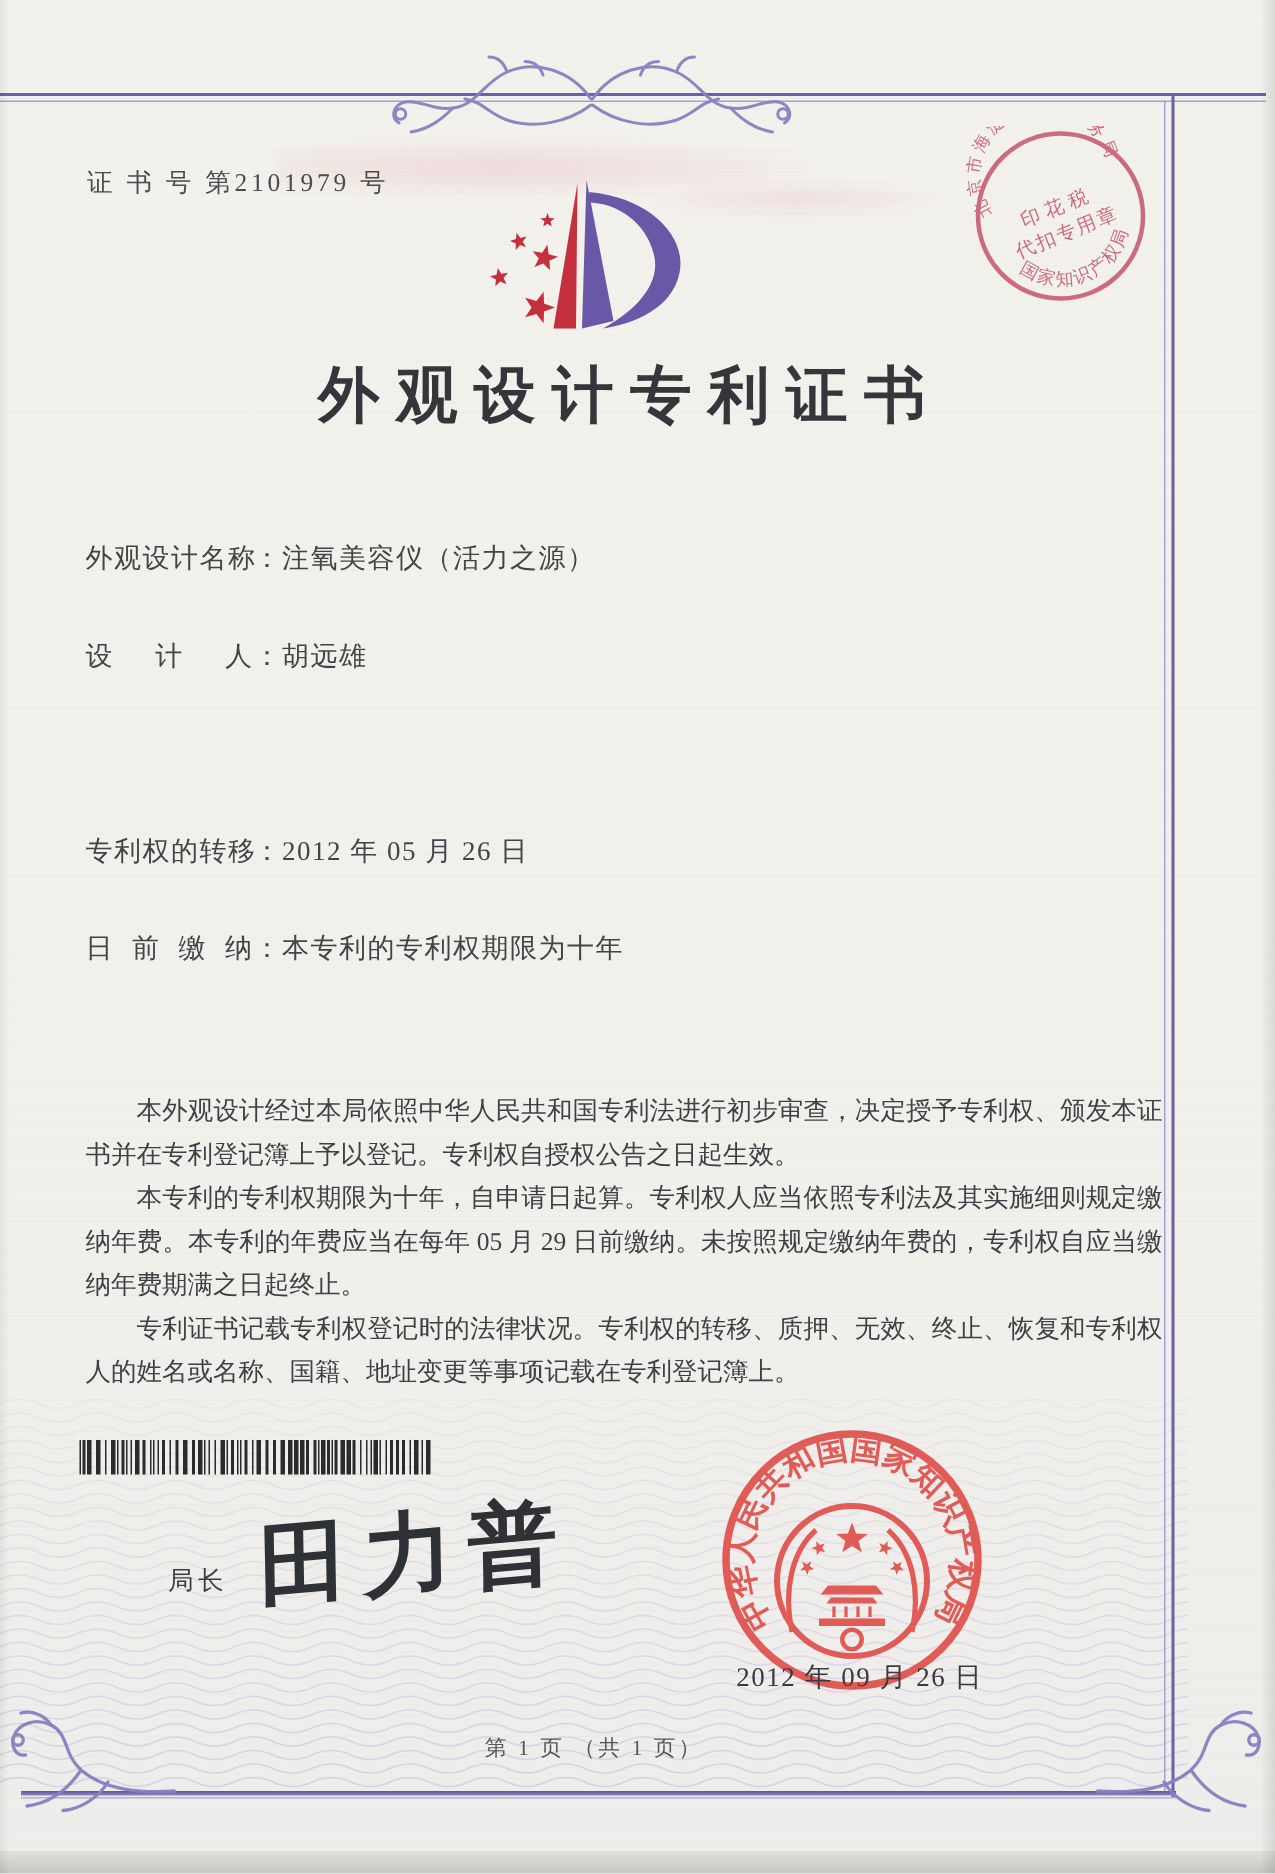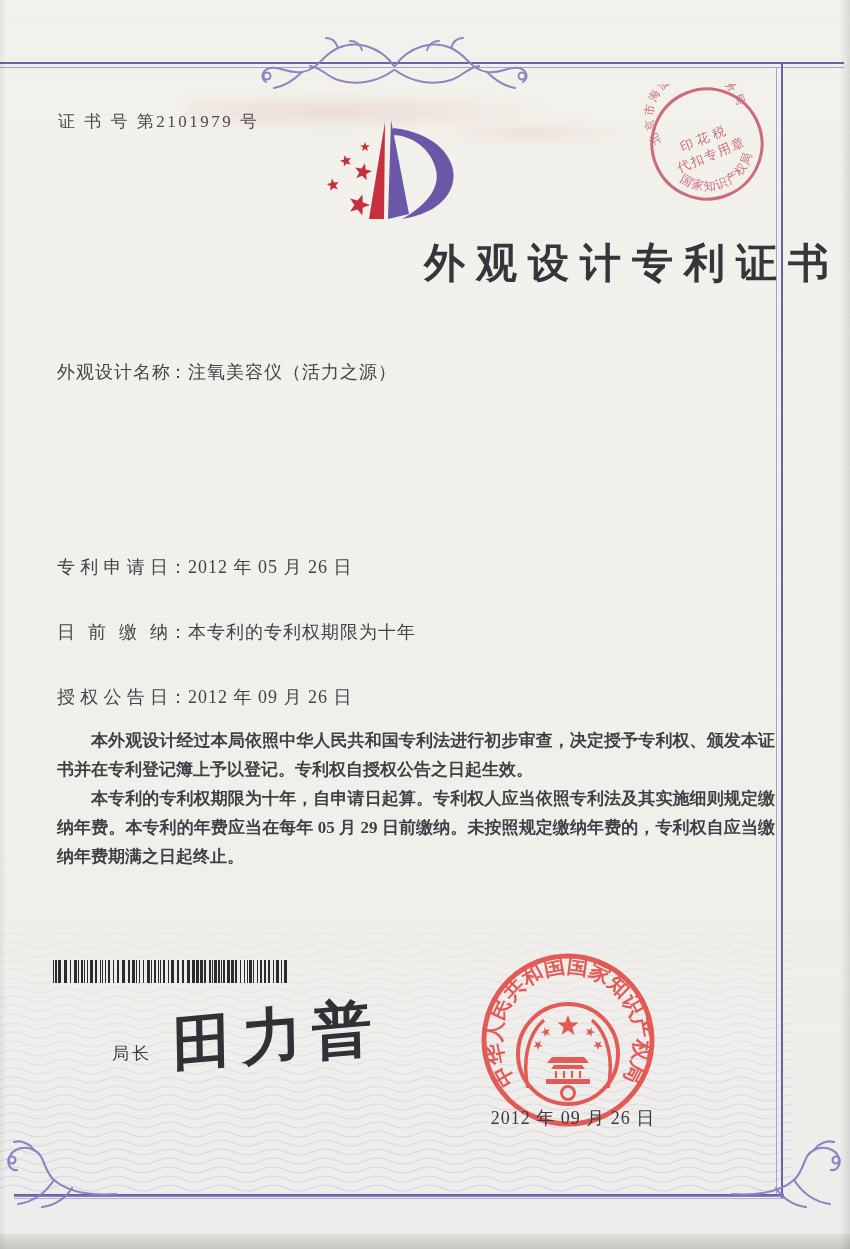--- a/index.html
+++ b/index.html
@@ -15,29 +15,29 @@
   #frame-top-inner{left:0;top:67px;width:844px;height:1px;}
   #frame-right-outer{left:781px;top:62px;width:2px;height:1136px;}
   #frame-right-inner{left:776px;top:67px;width:1px;height:1129px;}
   #frame-bottom{left:14px;top:1194px;width:770px;height:3px;
         background:linear-gradient(180deg,#5e539b,#9188c2);}
   #frame-bottom2{left:14px;top:1198px;width:770px;height:1px;background:#b5addb;}
   svg{display:block;}
   
   #cert-no{position:absolute;left:58px;top:110px;font-size:17px;letter-spacing:2.5px;color:#4a4a50;z-index:3;}
   #logo{position:absolute;left:312px;top:116px;z-index:3;}
-  #title{position:absolute;left:0;top:236px;width:840px;text-align:right;
+  #title{position:absolute;left:0;top:236px;width:840px;text-align:center;
         font-size:41px;font-weight:700;letter-spacing:11px;color:#35353b;z-index:3;}
   .field-row{position:absolute;left:57px;font-size:18px;letter-spacing:1px;color:#43434a;z-index:3;white-space:nowrap;}
   .flabel{display:inline-block;width:112px;text-align:justify;text-align-last:justify;vertical-align:bottom;}
   #field-0{top:360px}#field-1{top:425px}#field-2{top:490px}
   #field-3{top:555px}#field-4{top:620px}#field-5{top:685px}
   #body-text{position:absolute;left:57px;top:726px;width:718px;z-index:3;
         font-size:17px;line-height:29px;text-align:justify;color:#3f3f46;}
-  #body-text p{margin:0;text-indent:2em;font-weight:bold;}
+  #body-text p{margin:0;text-indent:2em;}
   
   #waves{position:absolute;left:0px;top:928px;z-index:1;}
   #barcode{position:absolute;left:53px;top:960px;width:236px;height:23px;z-index:3;}
   #barcode i{position:absolute;top:0;bottom:0;background:#2b2b2b;}
   #director-label{position:absolute;left:112px;top:1042px;font-size:17px;letter-spacing:3px;color:#3d3d42;z-index:4;}
   #signature{position:absolute;left:172px;top:996px;font-size:60px;font-weight:700;
         letter-spacing:10px;color:#2e3136;transform:rotate(-5deg) skewX(-4deg);z-index:4;}
   #seal{position:absolute;left:472px;top:942px;z-index:4;opacity:.93;}
   #issue-date{position:absolute;left:470px;top:1106px;width:206px;text-align:center;
         font-size:18px;letter-spacing:1px;color:#3a3a40;z-index:5;}
@@ -151,33 +151,34 @@
       <text x="67" y="58" font-size="13" letter-spacing="4" text-anchor="middle">印花税</text>
       <text x="67" y="76" font-size="13" letter-spacing="1.5" text-anchor="middle">代扣专用章</text>
     </g>
   </svg>
 
   <div id="title">外观设计专利证书</div>
 
   <div class="field-row" id="field-0">
     <span class="flabel">外观设计名称</span><span>：</span><span>注氧美容仪（活力之源）</span>
   </div>
+  <div class="field-row" id="field-1">
+    <span class="flabel">设计人</span><span>：</span><span>胡远雄</span>
+  </div>
   <div class="field-row" id="field-3">
-    <span class="flabel">专利申请日</span><span>：</span><span>2012 年 05 月 26 日</span>
+    <span class="flabel">专利权的转移</span><span>：</span><span>2012 年 05 月 26 日</span>
   </div>
   <div class="field-row" id="field-4">
     <span class="flabel">日前缴纳</span><span>：</span><span>本专利的专利权期限为十年</span>
-  </div>
-  <div class="field-row" id="field-5">
-    <span class="flabel">授权公告日</span><span>：</span><span>2012 年 09 月 26 日</span>
   </div>
 
   <div id="body-text">
     <p>本外观设计经过本局依照中华人民共和国专利法进行初步审查，决定授予专利权、颁发本证书并在专利登记簿上予以登记。专利权自授权公告之日起生效。</p>
     <p>本专利的专利权期限为十年，自申请日起算。专利权人应当依照专利法及其实施细则规定缴纳年费。本专利的年费应当在每年 05 月 29 日前缴纳。未按照规定缴纳年费的，专利权自应当缴纳年费期满之日起终止。</p>
+    <p>专利证书记载专利权登记时的法律状况。专利权的转移、质押、无效、终止、恢复和专利权人的姓名或名称、国籍、地址变更等事项记载在专利登记簿上。</p>
   </div>
 
   <div id="barcode">
       <i style="left: 0px; width: 1px;"></i>
       <i style="left: 2px; width: 2px;"></i>
       <i style="left: 5px; width: 3px;"></i>
       <i style="left: 11px; width: 3px;"></i>
       <i style="left: 17px; width: 1px;"></i>
       <i style="left: 21px; width: 3px;"></i>
       <i style="left: 25px; width: 1px;"></i>
@@ -283,17 +284,18 @@
       <path d="M52,44 C44,56 32,66 16,68"></path>
       <path d="M70,52 C64,62 52,70 40,71"></path>
       <path d="M32,14 C28,8 20,4 12,6"></path>
       <circle cx="10" cy="24" r="3.5"></circle>
     </g>
   </svg>
   <svg id="corner-right" width="115" height="76" viewBox="0 0 115 76" xmlns="http://www.w3.org/2000/svg" xmlns:xlink="http://www.w3.org/1999/xlink">
     <use href="#corner-fl" xlink:href="#corner-fl" transform="translate(115,0) scale(-1,1)"></use>
   </svg>
 
+  <div id="page-footer">第 1 页 （共 1 页）</div>
 
   <div id="edge-bottom"></div>
   <div id="edge-right"></div>
   <div id="edge-left"></div>
 </div>
 
 </body></html>

